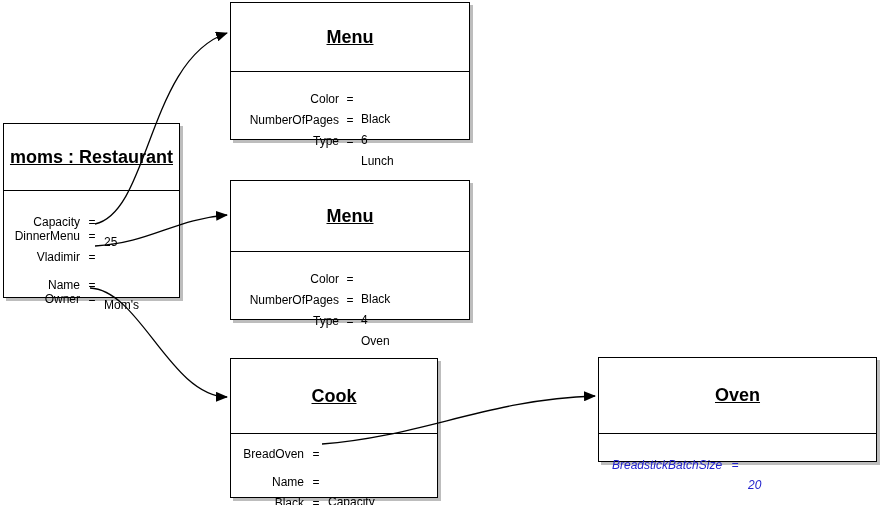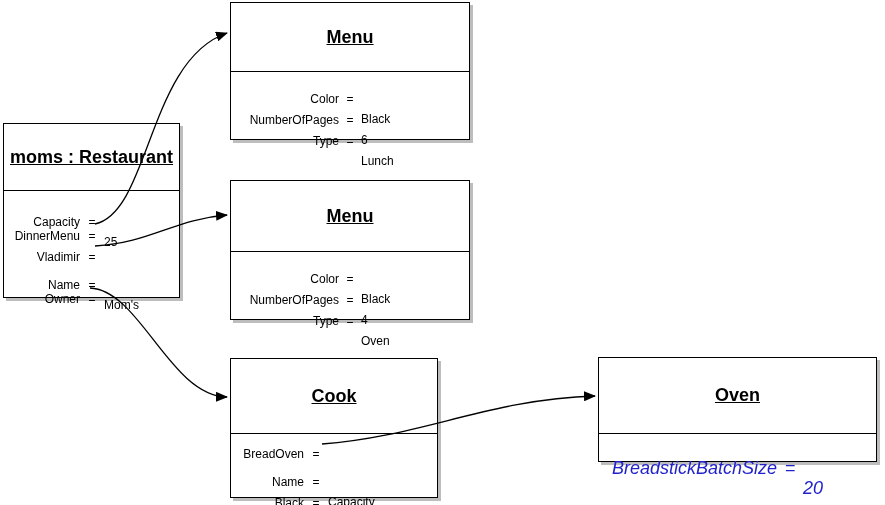--- a/index.html
+++ b/index.html
@@ -53,21 +53,21 @@
   .box-menu .attr-row { grid-template-columns: 108px 22px 1fr; }
   .box-menu .uml-attrs { }
   .box-cook .attr-row { grid-template-columns: 73px 24px 1fr; }
   .box-cook .uml-attrs { padding-top: 0; }
   .box-oven .attr-row { grid-template-columns: max-content 26px 1fr; padding-left: 13px; }
   .box-oven .uml-attrs { padding-top: 4px; }
 
   .attr-linked-style {
     color: #2222cc;
     font-style: italic;
-    font-size: 18px;
+    font-size: 12px;
   }
   .attr-linked-style .attr-name,
   .attr-linked-style .attr-eq,
   .attr-linked-style .attr-value { color: #2222cc; }
 
   .link-layer {
     position: absolute;
     left: 0;
     top: 0;
     z-index: 10;

